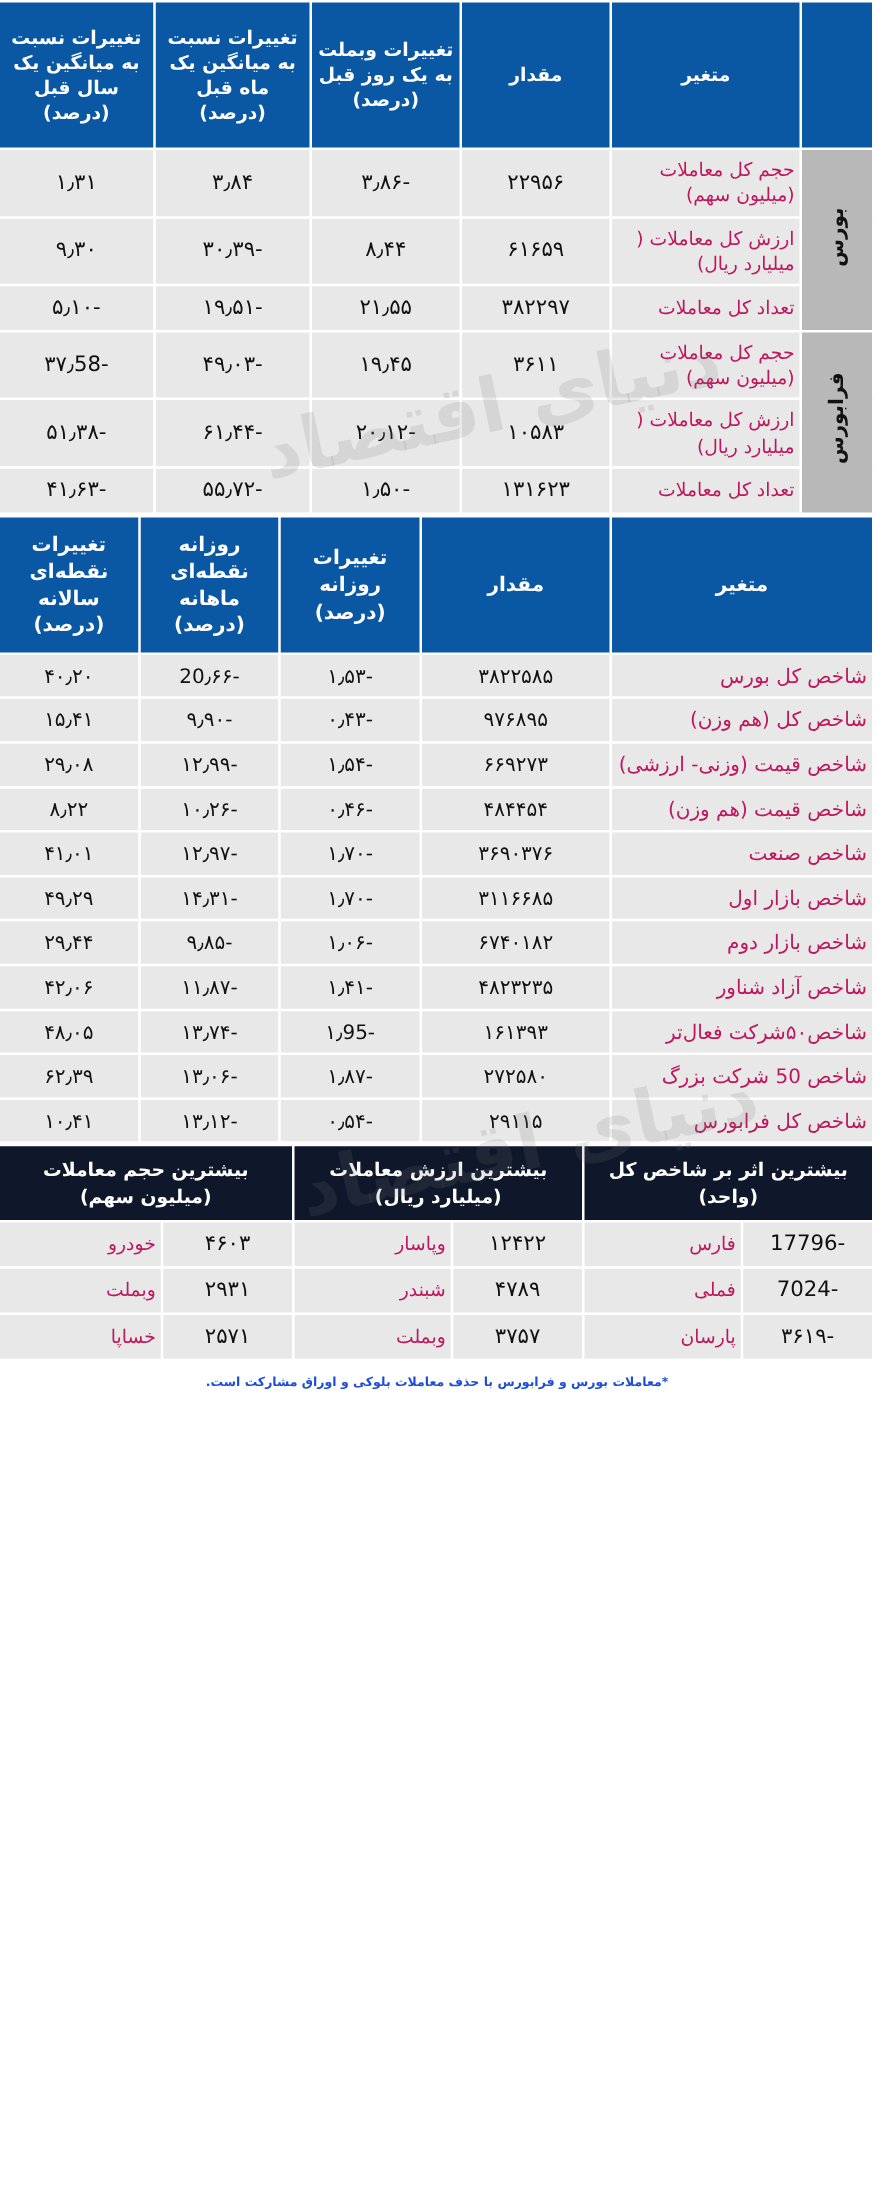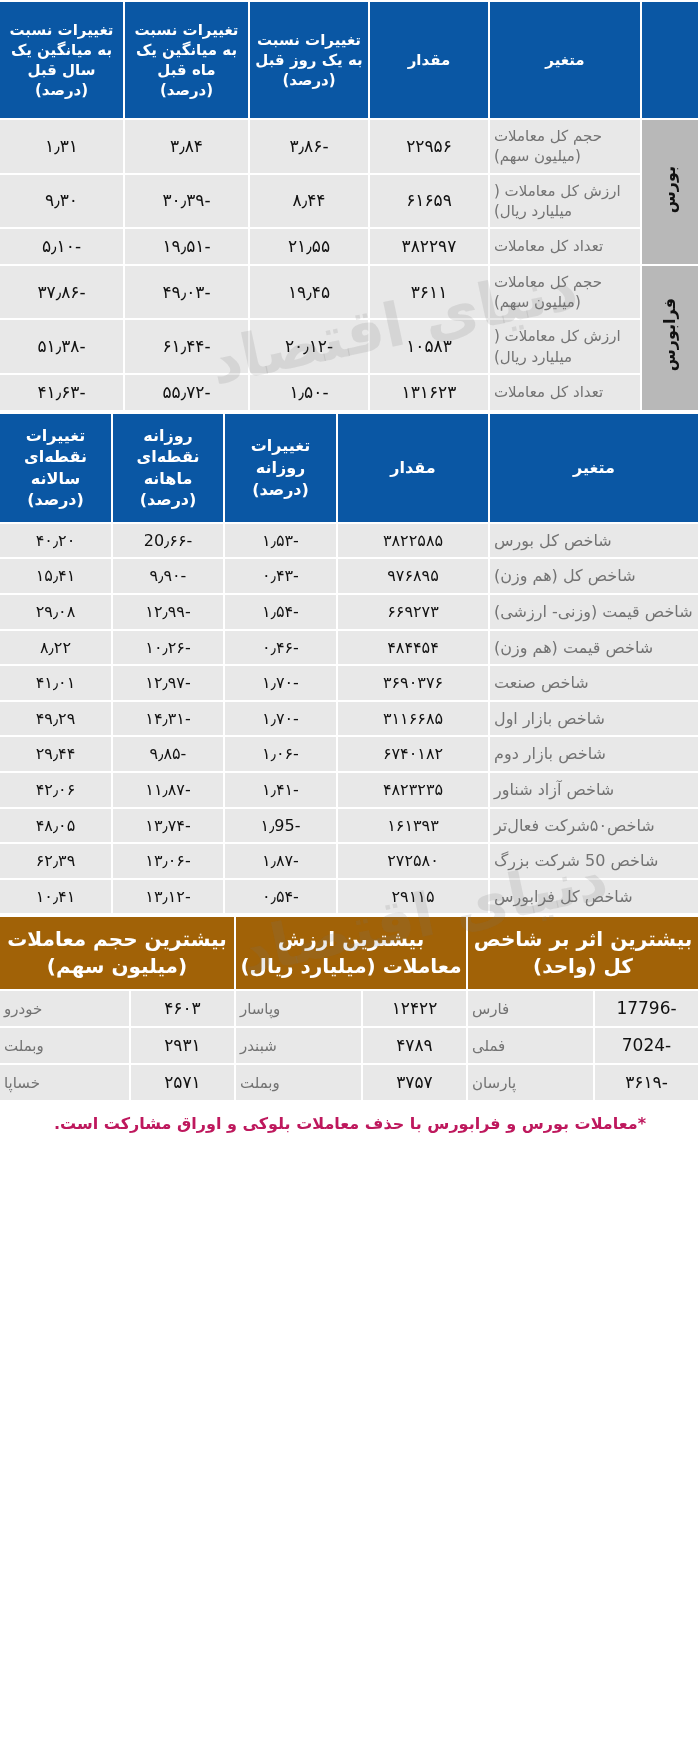--- a/index.html
+++ b/index.html
@@ -23,22 +23,22 @@
   .hdr{
     background:#0a57a4;
     color:#ffffff;
     font-weight:bold;
     font-size:15px;
     padding:10px 4px;
   }
   .hdr-tall{height:118px;}
   .lbl{
     background:#e8e8e8;
-    color:#737373;
-    text-align:left;
+    color:#be185d;
+    text-align:right;
     font-weight:normal;
     font-size:15px;
   }
   .val{
     background:#e8e8e8;
     color:#111;
     font-size:17px;
   }
   .grp{
     background:#b8b8b8;
@@ -48,28 +48,28 @@
     width:58px;
   }
   .grp span{
     display:inline-block;
     writing-mode:vertical-rl;
     transform:rotate(180deg);
     white-space:nowrap;
   }
   .sec2 td{font-size:16px;}
   .bottom-hdr{
-    background:#a16207;color:#fff;font-weight:bold;font-size:20px;padding:9px 4px;
+    background:#0f172a;color:#fff;font-weight:bold;font-size:15px;padding:9px 4px;
   }
   .foot{
     padding:12px 8px 14px 8px;
-    font-size:16px;
+    font-size:10px;
     font-weight:bold;
     text-align:center;
-    color:#be185d;
+    color:#1d4ed8;
   }
   .wm{
     position:absolute;
     pointer-events:none;
     color:rgba(120,120,120,0.16);
     font-size:60px;
     font-weight:bold;
     letter-spacing:2px;
     white-space:nowrap;
   }
@@ -87,21 +87,21 @@
       <col style="width:120px">
       <col style="width:120px">
       <col style="width:125px">
       <col style="width:125px">
     </colgroup>
     <tbody>
         <tr>
       <td class="hdr hdr-tall"></td>
       <td class="hdr hdr-tall">متغیر</td>
       <td class="hdr hdr-tall">مقدار</td>
-      <td class="hdr hdr-tall">تغییرات نسبت به یک روز قبل (درصد)</td>
+      <td class="hdr hdr-tall">تغییرات وبملت به یک روز قبل (درصد)</td>
       <td class="hdr hdr-tall">تغییرات نسبت به میانگین یک ماه قبل (درصد)</td>
       <td class="hdr hdr-tall">تغییرات نسبت به میانگین یک سال قبل (درصد)</td>
     </tr>
 
     <tr>
       <td class="grp" rowspan="3"><span>بورس</span></td>
       <td class="lbl">حجم کل معاملات (میلیون سهم)</td>
       <td class="val">۲۲۹۵۶</td>
       <td class="val">-۳٫۸۶</td>
       <td class="val">۳٫۸۴</td>
@@ -121,21 +121,21 @@
       <td class="val">-۱۹٫۵۱</td>
       <td class="val">-۵٫۱۰</td>
     </tr>
 
     <tr>
       <td class="grp" rowspan="3"><span>فرابورس</span></td>
       <td class="lbl">حجم کل معاملات (میلیون سهم)</td>
       <td class="val">۳۶۱۱</td>
       <td class="val">۱۹٫۴۵</td>
       <td class="val">-۴۹٫۰۳</td>
-      <td class="val">-۳۷٫۸۶</td>
+      <td class="val">-۳۷٫58</td>
     </tr>
     <tr>
       <td class="lbl">ارزش کل معاملات ( میلیارد ریال)</td>
       <td class="val">۱۰۵۸۳</td>
       <td class="val">-۲۰٫۱۲</td>
       <td class="val">-۶۱٫۴۴</td>
       <td class="val">-۵۱٫۳۸</td>
     </tr>
     <tr>
       <td class="lbl">تعداد کل معاملات</td>

